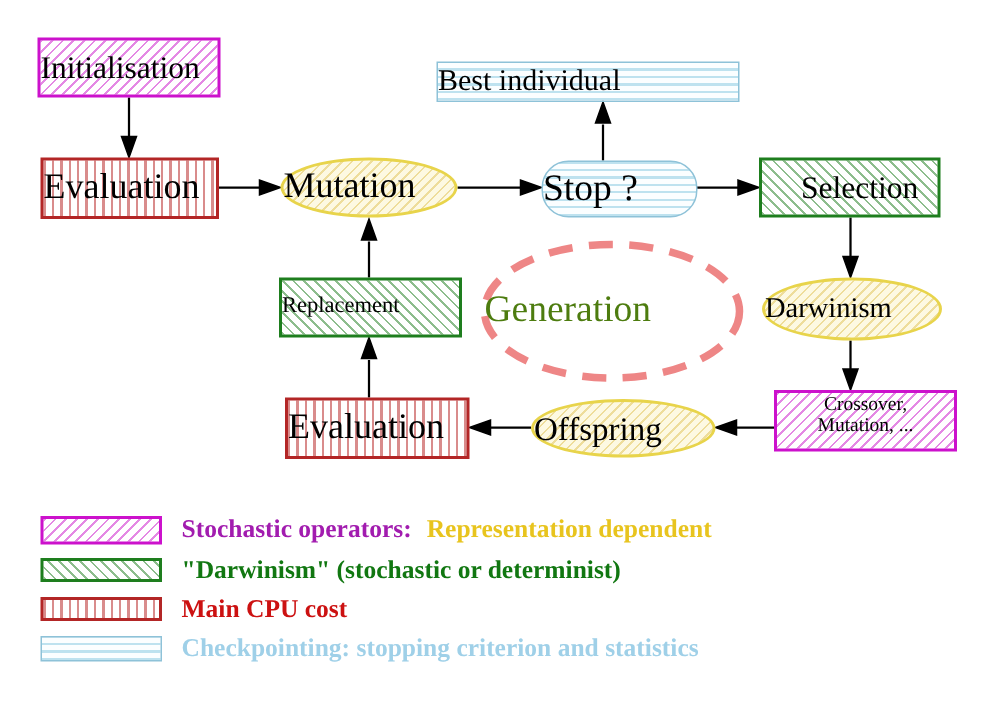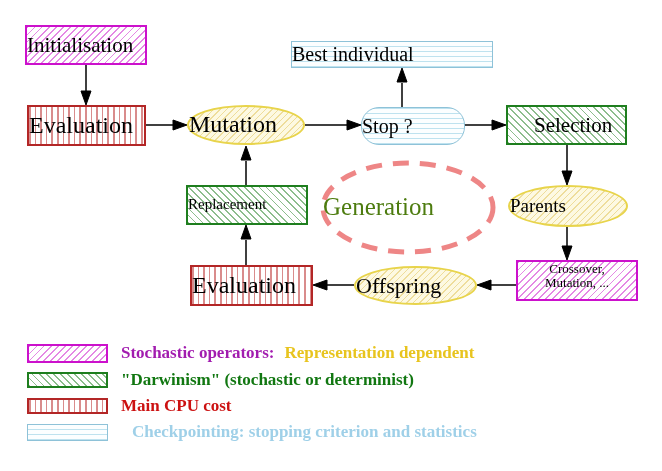--- a/index.html
+++ b/index.html
@@ -34,21 +34,21 @@
     border:2px solid #e8d44b;border-radius:50%;
     background:repeating-linear-gradient(135deg,#eedd9b 0 1.2px,#fdf9e2 1.2px 4.6px);
   }
   .rounded{border-radius:10px;}
 
   
   .n-init{left:25px;top:25px;width:122px;height:40px;font-size:21px;}
   .n-eval-top{left:27px;top:105px;width:119px;height:41px;font-size:24px;}
   .n-parents{left:187px;top:105px;width:118px;height:40px;font-size:24px;}
   .n-best{left:291px;top:41px;width:202px;height:27px;font-size:20px;}
-  .n-stop{left:361px;top:107px;width:104px;height:38px;font-size:20px;border-radius:18px;}
+  .n-stop{left:361px;top:107px;width:104px;height:38px;font-size:25px;border-radius:18px;}
   .n-selection{left:506px;top:105px;width:121px;height:40px;font-size:21px;padding-left:26px;}
   .n-replacement{left:186px;top:185px;width:122px;height:40px;font-size:15px;}
   .n-genitors{left:508px;top:185px;width:120px;height:42px;font-size:19px;}
   .n-eval-bot{left:190px;top:265px;width:123px;height:41px;font-size:24px;}
   .n-offspring{left:354px;top:266px;width:123px;height:39px;font-size:22px;}
   .n-crossover{left:516px;top:260px;width:122px;height:41px;font-size:13px;flex-direction:column;}
   .n-generation{
     left:323px;top:163px;width:170px;height:89px;font-size:25px;color:#4d7c0f;
   }
 
@@ -58,21 +58,21 @@
     font-weight:bold;font-size:17px;white-space:nowrap;
   }
   .legend-row .swatch{width:81px;box-sizing:border-box;margin-right:13px;flex:none;}
   .sw1{height:19px;}
   .sw2{height:16px;}
   .sw3{height:16px;}
   .sw4{height:17px;}
   .lr1{top:342px;}
   .lr2{top:369px;}
   .lr3{top:395px;font-family:Liberation Serif, serif;}
-  .lr4{top:421px;gap:11px;}
+  .lr4{top:421px;}
   .t-magenta{color:#a21caf;}
   .t-gold{color:#e8c41e;margin-left:10px;}
   .t-green{color:#117711;}
   .t-red{color:#cc1111;}
   .t-blue{color:#9fd0e8;}
 </style>
 </head>
 <body>
 
 <div class="canvas">
@@ -163,21 +163,21 @@
 
   <div class="node hatch-green n-replacement">
     <span>Replacement</span>
   </div>
 
   <div class="node n-generation">
     <span>Generation</span>
   </div>
 
   <div class="node ellipse-yellow n-genitors">
-    <span>Parents</span>
+    <span>Darwinism</span>
   </div>
 
   <div class="node stripe-red n-eval-bot">
     <span>Evaluation</span>
   </div>
 
   <div class="node ellipse-yellow n-offspring">
     <span>Offspring</span>
   </div>
 

